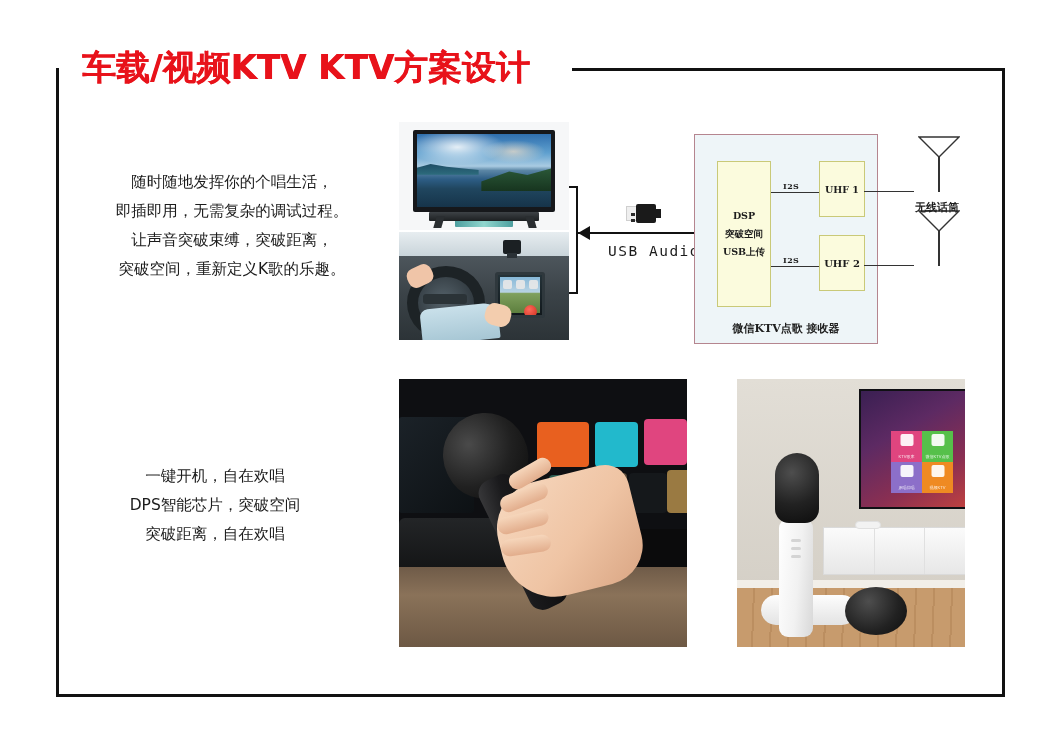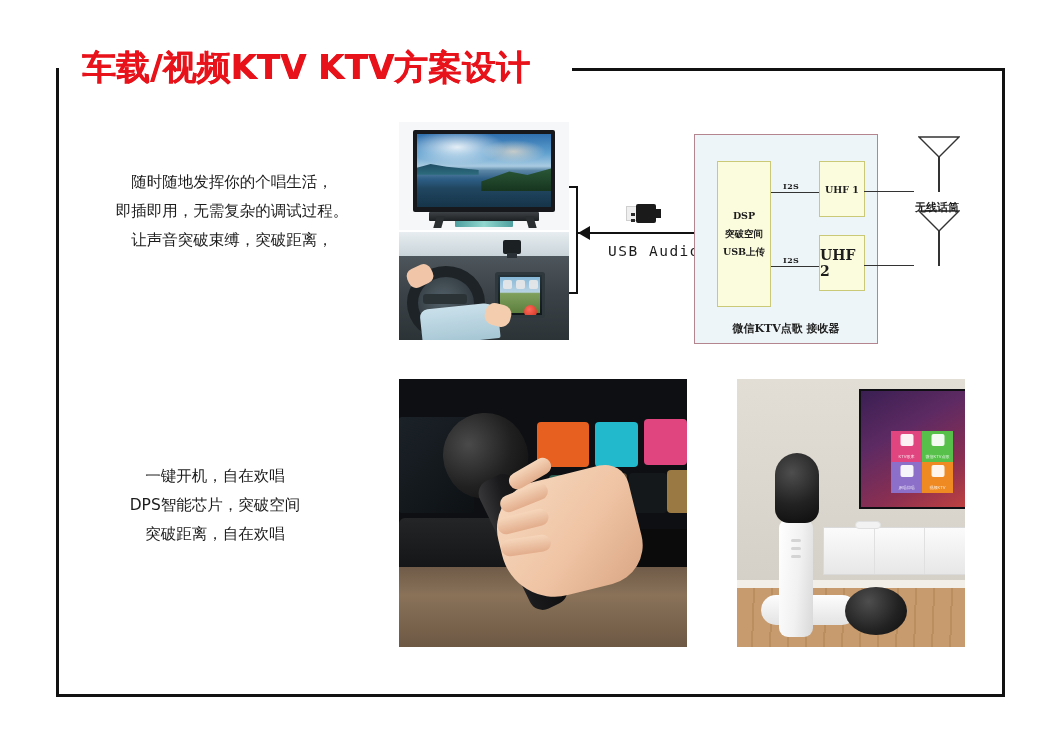--- a/index.html
+++ b/index.html
@@ -131,21 +131,21 @@
     background:#eef5f8; border:1.6px solid #b5858f;
   }
   .blk {
     position:absolute; background:#fbfbdd; border:1.3px solid #c9c978;
     display:flex; flex-direction:column; align-items:center; justify-content:center;
     font-family:"DejaVu Serif","Liberation Serif",serif;
     color:#1d1d1d; font-weight:bold;
   }
   .blk-dsp  { left:22px; top:26px; width:54px; height:146px; font-size:9.5px; line-height:18px; }
   .blk-uhf1 { left:124px;top:26px; width:46px; height:56px; font-size:9.5px; }
-  .blk-uhf2 { left:124px;top:100px;width:46px;height:56px; font-size:14px; }
+  .blk-uhf2 { left:124px;top:100px;width:46px;height:56px; font-size:10px; }
 
   .wire { position:absolute; background:#333; }
   .w-i2s1  { left:76px;  top:57px;  width:48px; height:1.4px; }
   .w-i2s2  { left:76px;  top:131px; width:48px; height:1.4px; }
   .lbl-i2s {
     position:absolute; font-family:"DejaVu Serif","Liberation Serif",serif;
     font-size:8px; font-weight:bold; color:#1d1d1d; letter-spacing:.4px;
   }
   .lbl-i2s1 { left:88px; top:46px; }
   .lbl-i2s2 { left:88px; top:120px; }
@@ -259,20 +259,21 @@
   <div class="frame-bottom"></div>
   <div class="frame-right"></div>
   <div class="frame-top"></div>
 
   <div class="title">车载/视频KTV KTV方案设计</div>
 
   <div class="copy-top">
     <div>随时随地发挥你的个唱生活，</div>
     <div>即插即用，无需复杂的调试过程。</div>
     <div>让声音突破束缚，突破距离，</div>
+    <div>突破空间，重新定义K歌的乐趣。</div>
   </div>
 
   <div class="copy-bottom">
     <div>一键开机，自在欢唱</div>
     <div>DPS智能芯片，突破空间</div>
     <div>突破距离，自在欢唱</div>
   </div>
 
   <div class="photo tv-photo">
     <div class="tv-body">

